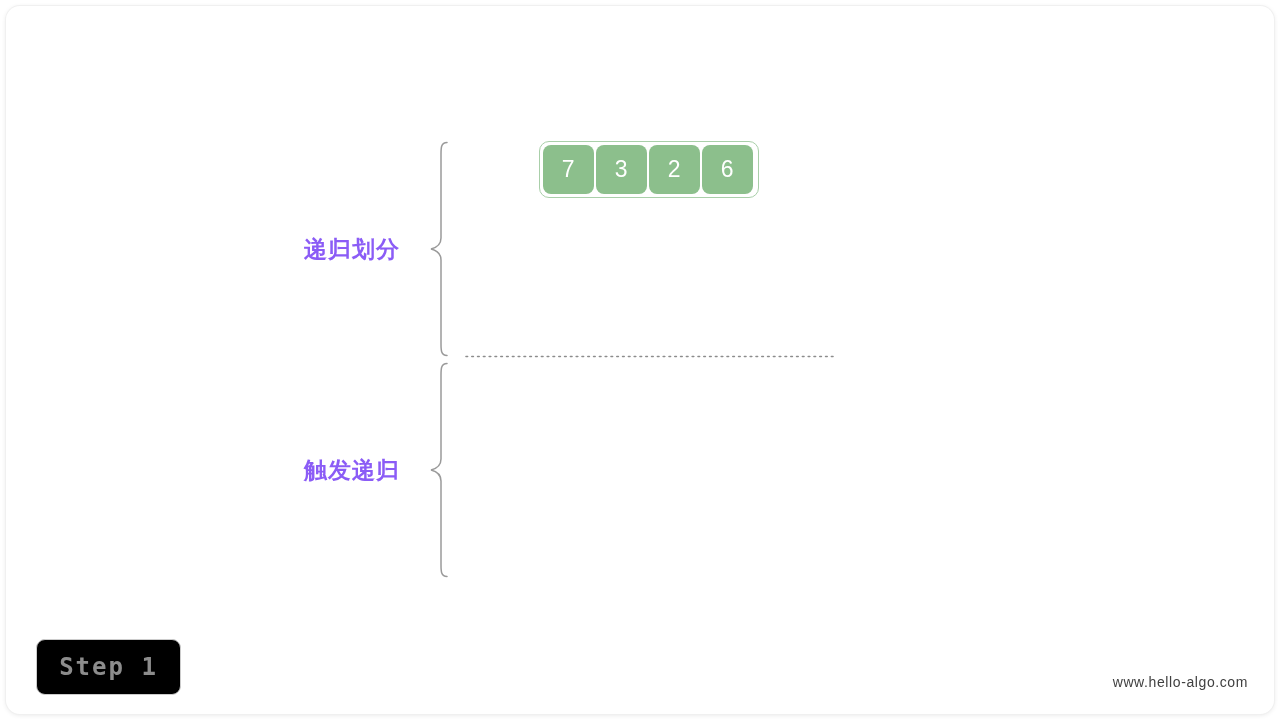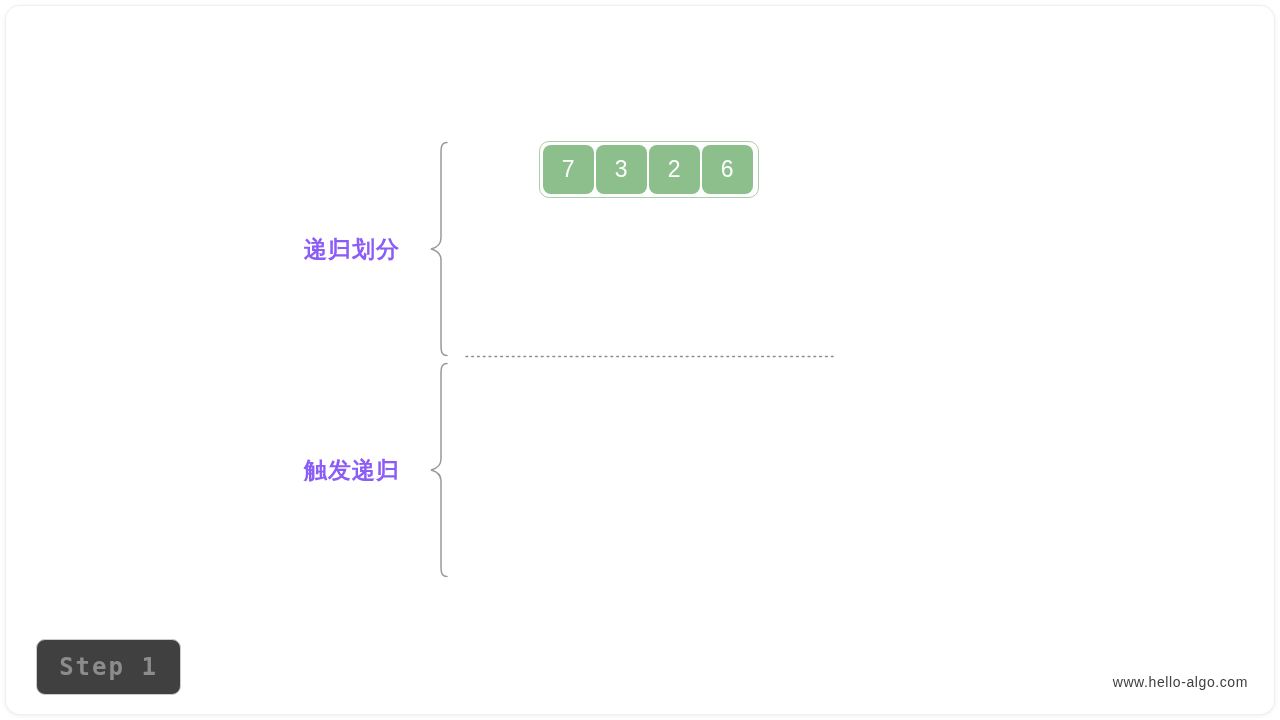--- a/index.html
+++ b/index.html
@@ -97,21 +97,21 @@
 
   
   #step-badge {
     position: absolute;
     left: 36px;
     top: 639px;
     width: 145px;
     height: 56px;
     border: 1.3px solid #cccccc;
     border-radius: 9px;
-    background: #404040;
+    background: #000000;
     box-sizing: border-box;
     display: flex;
     align-items: center;
     justify-content: center;
     color: #8c8c8c;
     font-size: 24px;
     font-weight: bold;
     letter-spacing: 2px;
     font-family: "DejaVu Sans Mono", "Liberation Mono", monospace;
     text-align: center;

